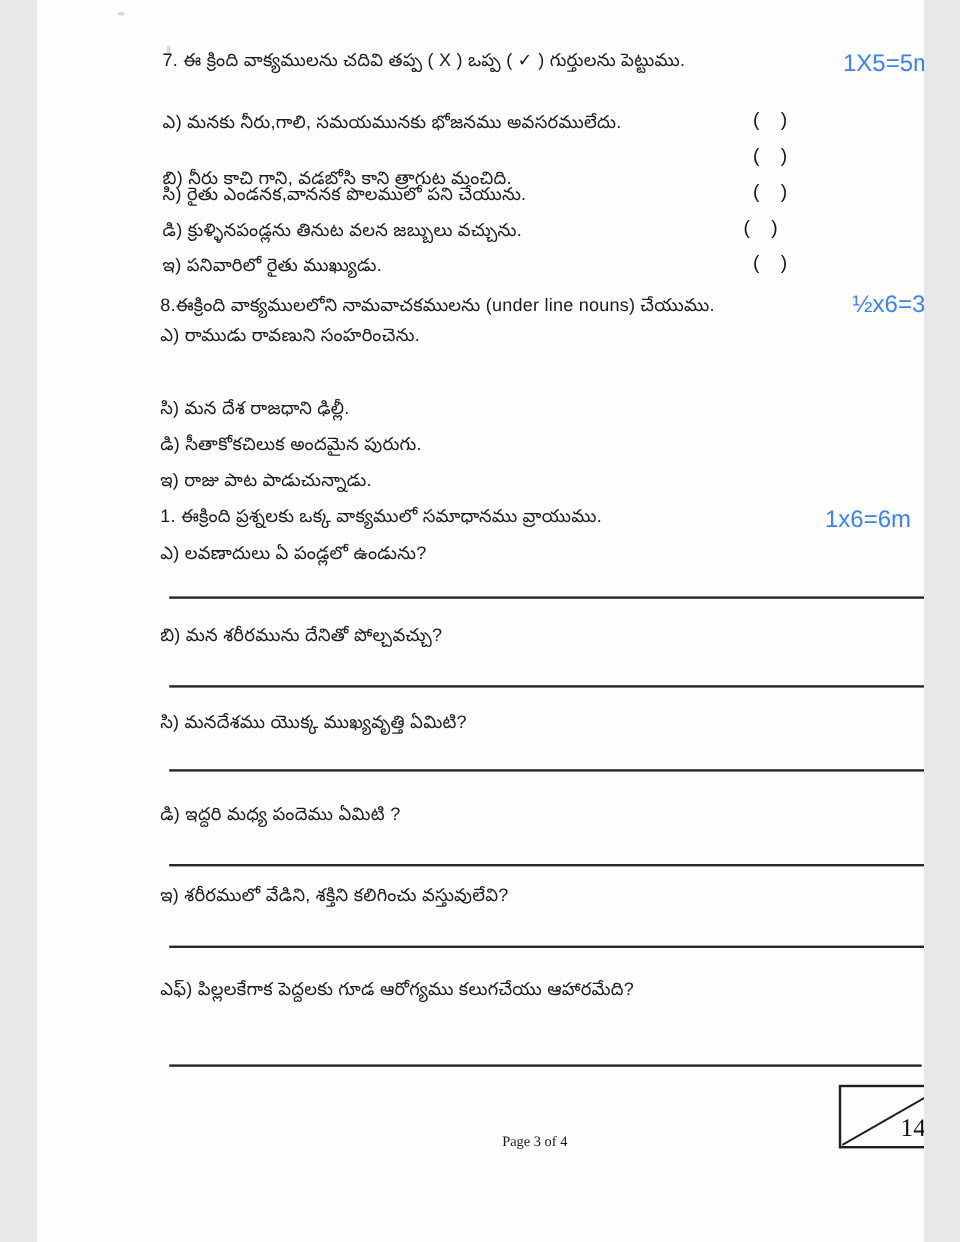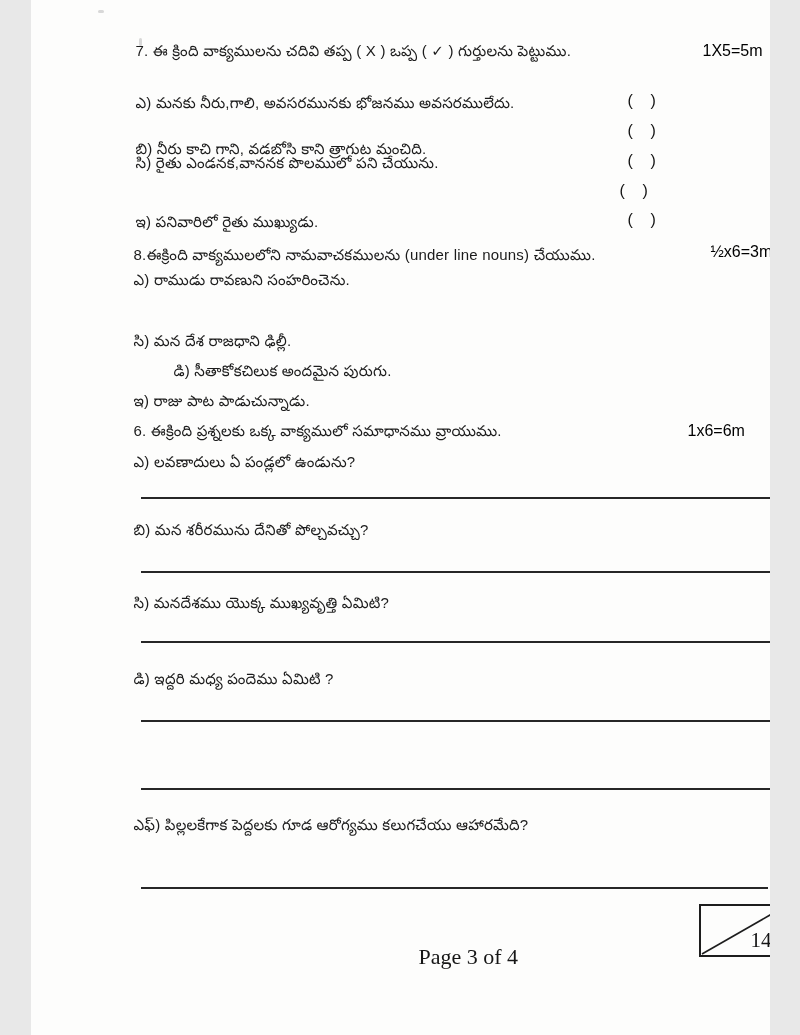--- a/index.html
+++ b/index.html
@@ -16,23 +16,23 @@
   .abs{position:absolute;}
   .tl-text{
     font-size:15px;
     line-height:22px;
     color:#1b1b1b;
     white-space:nowrap;
     letter-spacing:0.2px;
   }
   .q-header{font-size:15px;}
   .marks{
-    font-size:16px;
+    font-size:20px;
     font-family:"Liberation Sans","DejaVu Sans",sans-serif;
-    color:#000000;
+    color:#3b82f6;
     white-space:nowrap;
   }
   .bracket{
     white-space:pre;
     font-size:16px;
     color:#141414;
   }
   .answer-line{
     height:0;
     border-top:2px solid #272727;
@@ -45,73 +45,75 @@
   .score-box svg{position:absolute;left:0;top:0;}
   .score-value{
     position:absolute;
     right:13px;top:22px;
     font-family:"Liberation Serif","DejaVu Serif",serif;
     font-size:21px;
     color:#141414;
   }
   .footer-text{
     font-family:"Liberation Serif","DejaVu Serif",serif;
-    font-size:22px;
+    font-size:12px;
     color:#161616;
     white-space:nowrap;
   }
 </style>
 </head>
 <body>
 
 <div class="page">
 
   <div class="abs speck" style="left:67px;top:10px;width:6px;height:3px;"></div>
   <div class="abs speck" style="left:108px;top:38px;width:3px;height:8px;"></div>
 
   <div class="abs tl-text q-header" style="left:105px;top:40px;">7. ఈ క్రింది వాక్యములను చదివి తప్ప ( X ) ఒప్ప ( ✓ ) గుర్తులను పెట్టుము.</div>
   <div class="abs marks" style="left:672px;top:42px;">1X5=5m</div>
 
-  <div class="abs tl-text" style="left:105px;top:92px;">ఎ) మనకు నీరు,గాలి, అవసరమునకు భోజనము అవసరములేదు.</div>
+  <div class="abs tl-text" style="left:105px;top:92px;">ఎ) మనకు నీరు,గాలి, సమయమునకు భోజనము అవసరములేదు.</div>
   <div class="abs bracket" style="left:597px;top:92px;">(    )</div>
 
   <div class="abs tl-text" style="left:105px;top:138px;">బి) నీరు కాచి గాని, వడబోసి కాని త్రాగుట మంచిది.</div>
   <div class="abs bracket" style="left:597px;top:122px;">(    )</div>
 
   <div class="abs tl-text" style="left:105px;top:152px;">సి) రైతు ఎండనక,వాననక పొలములో పని చేయును.</div>
   <div class="abs bracket" style="left:597px;top:152px;">(    )</div>
 
+  <div class="abs tl-text" style="left:105px;top:182px;">డి) క్రుళ్ళినపండ్లను తినుట వలన జబ్బులు వచ్చును.</div>
   <div class="abs bracket" style="left:589px;top:182px;">(    )</div>
 
   <div class="abs tl-text" style="left:105px;top:211px;">ఇ) పనివారిలో రైతు ముఖ్యుడు.</div>
   <div class="abs bracket" style="left:597px;top:211px;">(    )</div>
 
   <div class="abs tl-text q-header" style="left:103px;top:244px;">8.ఈక్రింది వాక్యములలోని నామవాచకములను (under line nouns) చేయుము.</div>
   <div class="abs marks" style="left:680px;top:243px;">½x6=3m</div>
 
   <div class="abs tl-text" style="left:103px;top:269px;">ఎ) రాముడు రావణుని సంహరించెను.</div>
   <div class="abs tl-text" style="left:103px;top:330px;">సి) మన దేశ రాజధాని ఢిల్లీ.</div>
-  <div class="abs tl-text" style="left:103px;top:360px;margin-left:40px;">డి) సీతాకోకచిలుక అందమైన పురుగు.</div>
+  <div class="abs tl-text" style="left:103px;top:360px;">డి) సీతాకోకచిలుక అందమైన పురుగు.</div>
   <div class="abs tl-text" style="left:103px;top:390px;">ఇ) రాజు పాట పాడుచున్నాడు.</div>
 
-  <div class="abs tl-text q-header" style="left:103px;top:420px;">6. ఈక్రింది ప్రశ్నలకు ఒక్క వాక్యములో సమాధానము వ్రాయుము.</div>
+  <div class="abs tl-text q-header" style="left:103px;top:420px;">1. ఈక్రింది ప్రశ్నలకు ఒక్క వాక్యములో సమాధానము వ్రాయుము.</div>
   <div class="abs marks" style="left:657px;top:422px;">1x6=6m</div>
 
   <div class="abs tl-text" style="left:103px;top:451px;">ఎ) లవణాదులు ఏ పండ్లలో ఉండును?</div>
   <div class="abs answer-line" style="left:110px;top:497px;width:663px;"></div>
 
   <div class="abs tl-text" style="left:103px;top:519px;">బి) మన శరీరమును దేనితో పోల్చవచ్చు?</div>
   <div class="abs answer-line" style="left:110px;top:571px;width:663px;"></div>
 
   <div class="abs tl-text" style="left:103px;top:592px;">సి) మనదేశము యొక్క ముఖ్యవృత్తి ఏమిటి?</div>
   <div class="abs answer-line" style="left:110px;top:641px;width:663px;"></div>
 
   <div class="abs tl-text" style="left:103px;top:668px;">డి) ఇద్దరి మధ్య పందెము ఏమిటి ?</div>
   <div class="abs answer-line" style="left:110px;top:720px;width:663px;"></div>
 
+  <div class="abs tl-text" style="left:103px;top:736px;">ఇ) శరీరములో వేడిని, శక్తిని కలిగించు వస్తువులేవి?</div>
   <div class="abs answer-line" style="left:110px;top:788px;width:663px;"></div>
 
   <div class="abs tl-text" style="left:103px;top:814px;">ఎఫ్) పిల్లలకేగాక పెద్దలకు గూడ  ఆరోగ్యము కలుగచేయు ఆహారమేది?</div>
   <div class="abs answer-line" style="left:110px;top:887px;width:627px;"></div>
 
   <div class="abs score-box" style="left:668px;top:904px;width:84px;height:49px;">
     <svg width="84" height="49" viewBox="0 0 84 49">
       <line x1="1" y1="48" x2="83" y2="1" stroke="#1d1d1d" stroke-width="1.6"></line>
     </svg>
     <span class="score-value">14</span>

